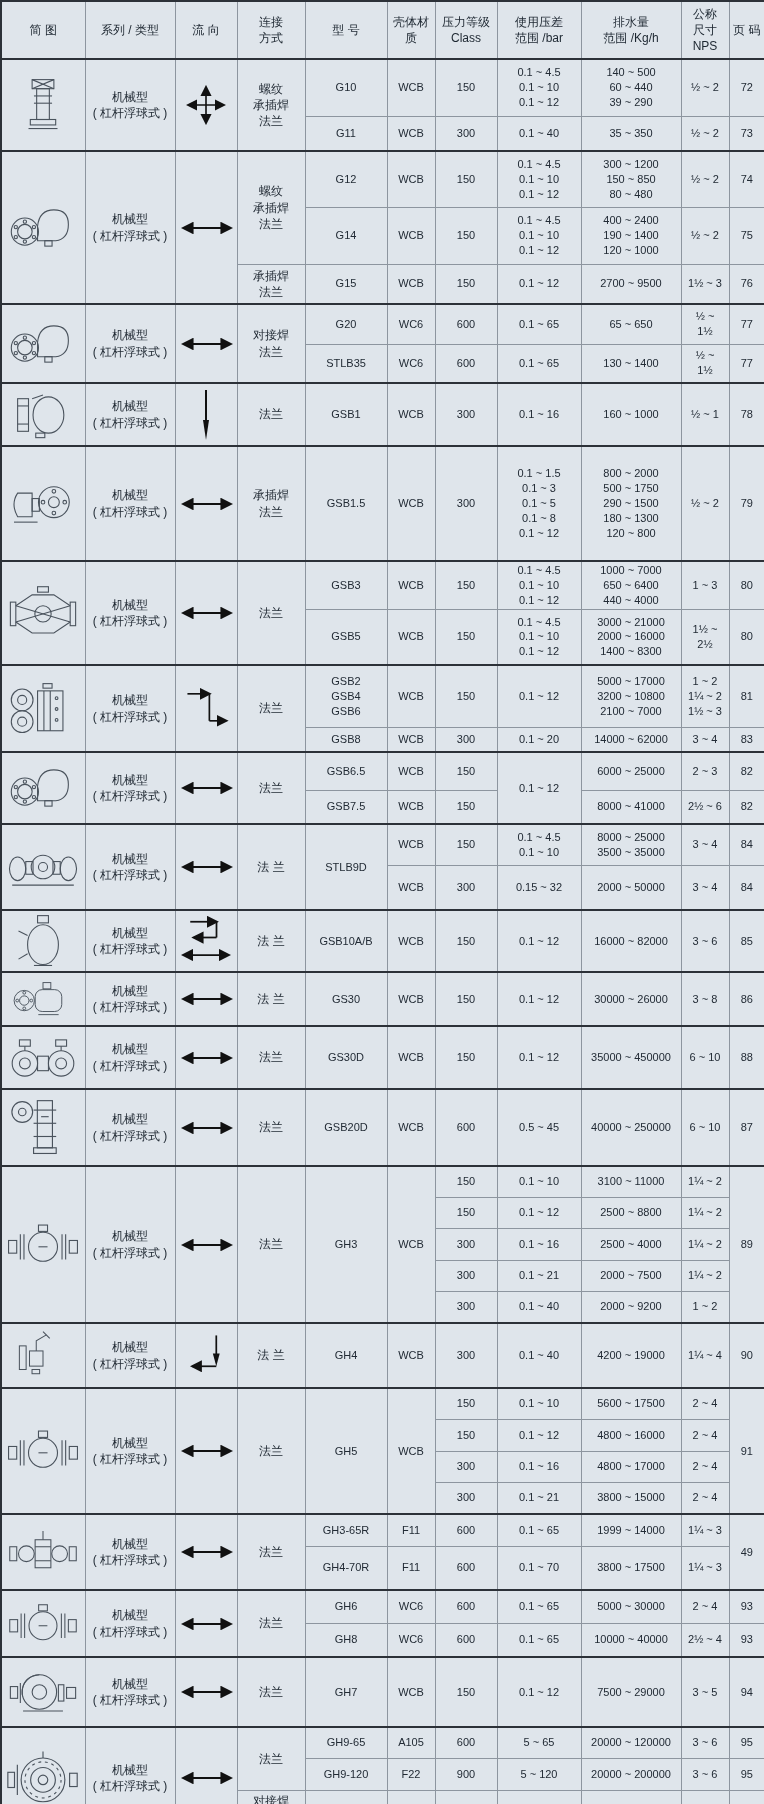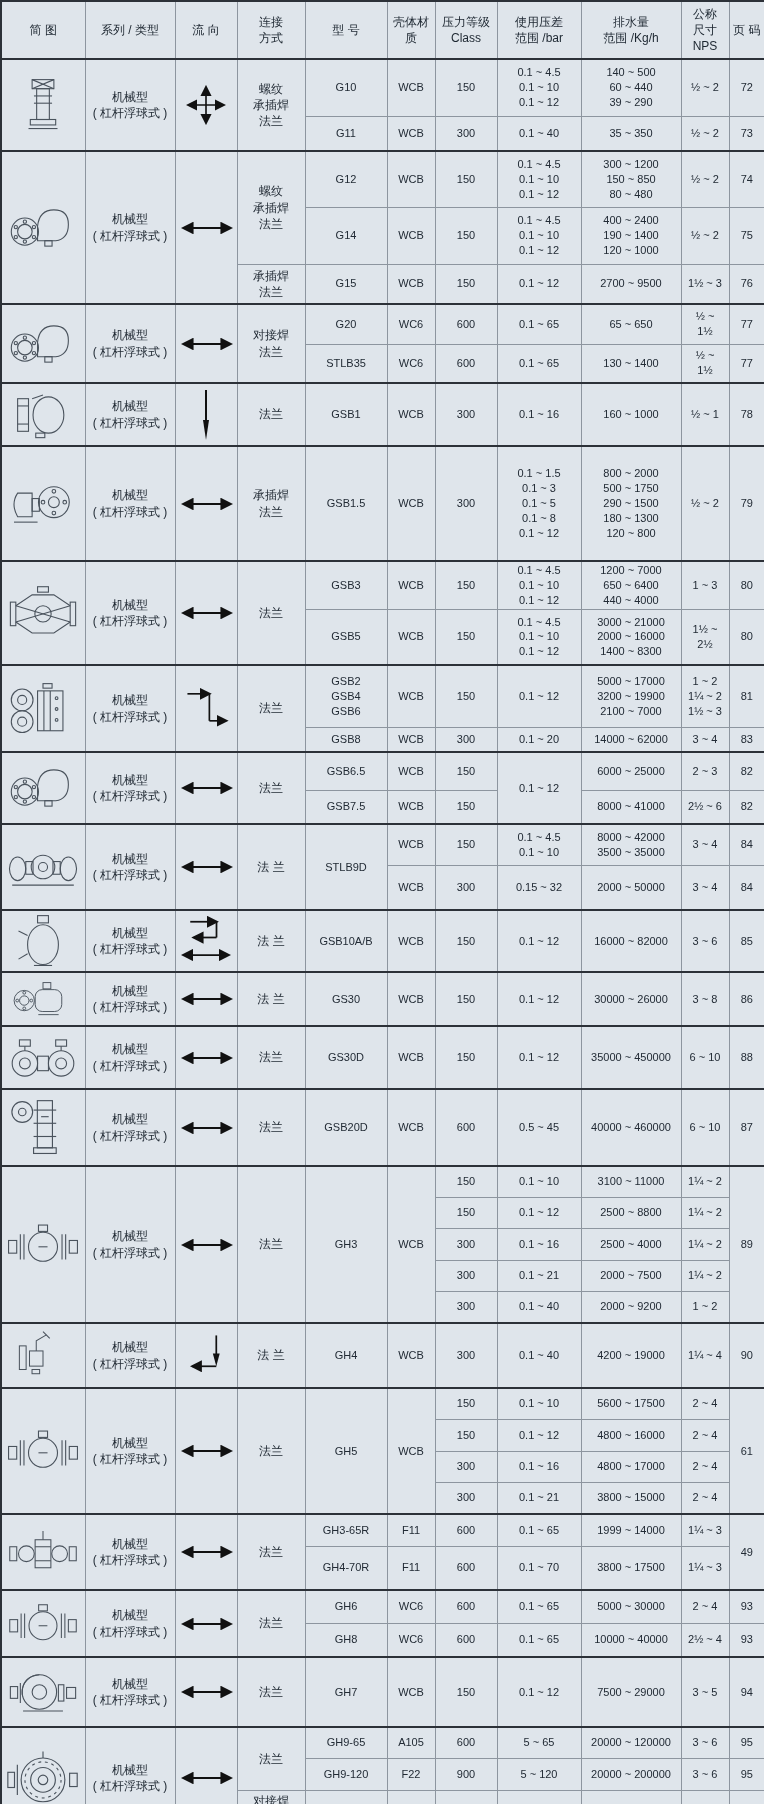--- a/index.html
+++ b/index.html
@@ -403,21 +403,21 @@
   <td rowspan="2"><svg class="flow" width="58" height="20" viewBox="0 0 64 20">
               <line x1="6" y1="10" x2="58" y2="10" marker-start="url(#arr)" marker-end="url(#arr)"></line>
             </svg></td>
   <td rowspan="2" class="cjk">法兰</td>
   <td>GSB3</td>
   <td>WCB</td>
   <td>150</td>
   <td>0.1 ~ 4.5
 0.1 ~ 10
 0.1 ~ 12</td>
-  <td>1200 ~ 7000
+  <td>1000 ~ 7000
 650 ~ 6400
 440 ~ 4000</td>
   <td>1 ~ 3</td>
   <td>80</td>
 </tr>
 <tr style="height:56px">
   <td>GSB5</td>
   <td>WCB</td>
   <td>150</td>
   <td>0.1 ~ 4.5
@@ -443,21 +443,21 @@
               <line x1="36" y1="46" x2="56" y2="46" marker-end="url(#arr)"></line>
             </svg></td>
   <td rowspan="2" class="cjk">法兰</td>
   <td>GSB2
 GSB4
 GSB6</td>
   <td>WCB</td>
   <td>150</td>
   <td>0.1 ~ 12</td>
   <td>5000 ~ 17000
-3200 ~ 19900
+3200 ~ 10800
 2100 ~ 7000</td>
   <td>1 ~ 2
 1¼ ~ 2
 1½ ~ 3</td>
   <td>81</td>
 </tr>
 <tr style="height:25px">
   <td>GSB8</td>
   <td>WCB</td>
   <td>300</td>
@@ -502,21 +502,21 @@
 ( 杠杆浮球式 )</td>
   <td rowspan="2"><svg class="flow" width="58" height="20" viewBox="0 0 64 20">
               <line x1="6" y1="10" x2="58" y2="10" marker-start="url(#arr)" marker-end="url(#arr)"></line>
             </svg></td>
   <td rowspan="2" class="cjk">法 兰</td>
   <td rowspan="2">STLB9D</td>
   <td>WCB</td>
   <td>150</td>
   <td>0.1 ~ 4.5
 0.1 ~ 10</td>
-  <td>8000 ~ 42000
+  <td>8000 ~ 25000
 3500 ~ 35000</td>
   <td>3 ~ 4</td>
   <td>84</td>
 </tr>
 <tr style="height:45px">
   <td>WCB</td>
   <td>300</td>
   <td>0.15 ~ 32</td>
   <td>2000 ~ 50000</td>
   <td>3 ~ 4</td>
@@ -590,21 +590,21 @@
   <td class="cjk">机械型
 ( 杠杆浮球式 )</td>
   <td><svg class="flow" width="58" height="20" viewBox="0 0 64 20">
               <line x1="6" y1="10" x2="58" y2="10" marker-start="url(#arr)" marker-end="url(#arr)"></line>
             </svg></td>
   <td class="cjk">法兰</td>
   <td>GSB20D</td>
   <td>WCB</td>
   <td>600</td>
   <td>0.5 ~ 45</td>
-  <td>40000 ~ 460000</td>
+  <td>40000 ~ 250000</td>
   <td>6 ~ 10</td>
   <td>87</td>
 </tr>
 
 <tr class="sec-start" style="height:31px">
   <td rowspan="5"><svg class="diag" width="76" height="58">
               <use href="#d-inline"></use>
             </svg></td>
   <td rowspan="5" class="cjk">机械型
 ( 杠杆浮球式 )</td>
@@ -675,21 +675,21 @@
   <td rowspan="4"><svg class="flow" width="58" height="20" viewBox="0 0 64 20">
               <line x1="6" y1="10" x2="58" y2="10" marker-start="url(#arr)" marker-end="url(#arr)"></line>
             </svg></td>
   <td rowspan="4" class="cjk">法兰</td>
   <td rowspan="4">GH5</td>
   <td rowspan="4">WCB</td>
   <td>150</td>
   <td>0.1 ~ 10</td>
   <td>5600 ~ 17500</td>
   <td>2 ~ 4</td>
-  <td rowspan="4">61</td>
+  <td rowspan="4">91</td>
 </tr>
 <tr style="height:32px">
   <td>150</td>
   <td>0.1 ~ 12</td>
   <td>4800 ~ 16000</td>
   <td>2 ~ 4</td>
 </tr>
 <tr style="height:31px">
   <td>300</td>
   <td>0.1 ~ 16</td>

